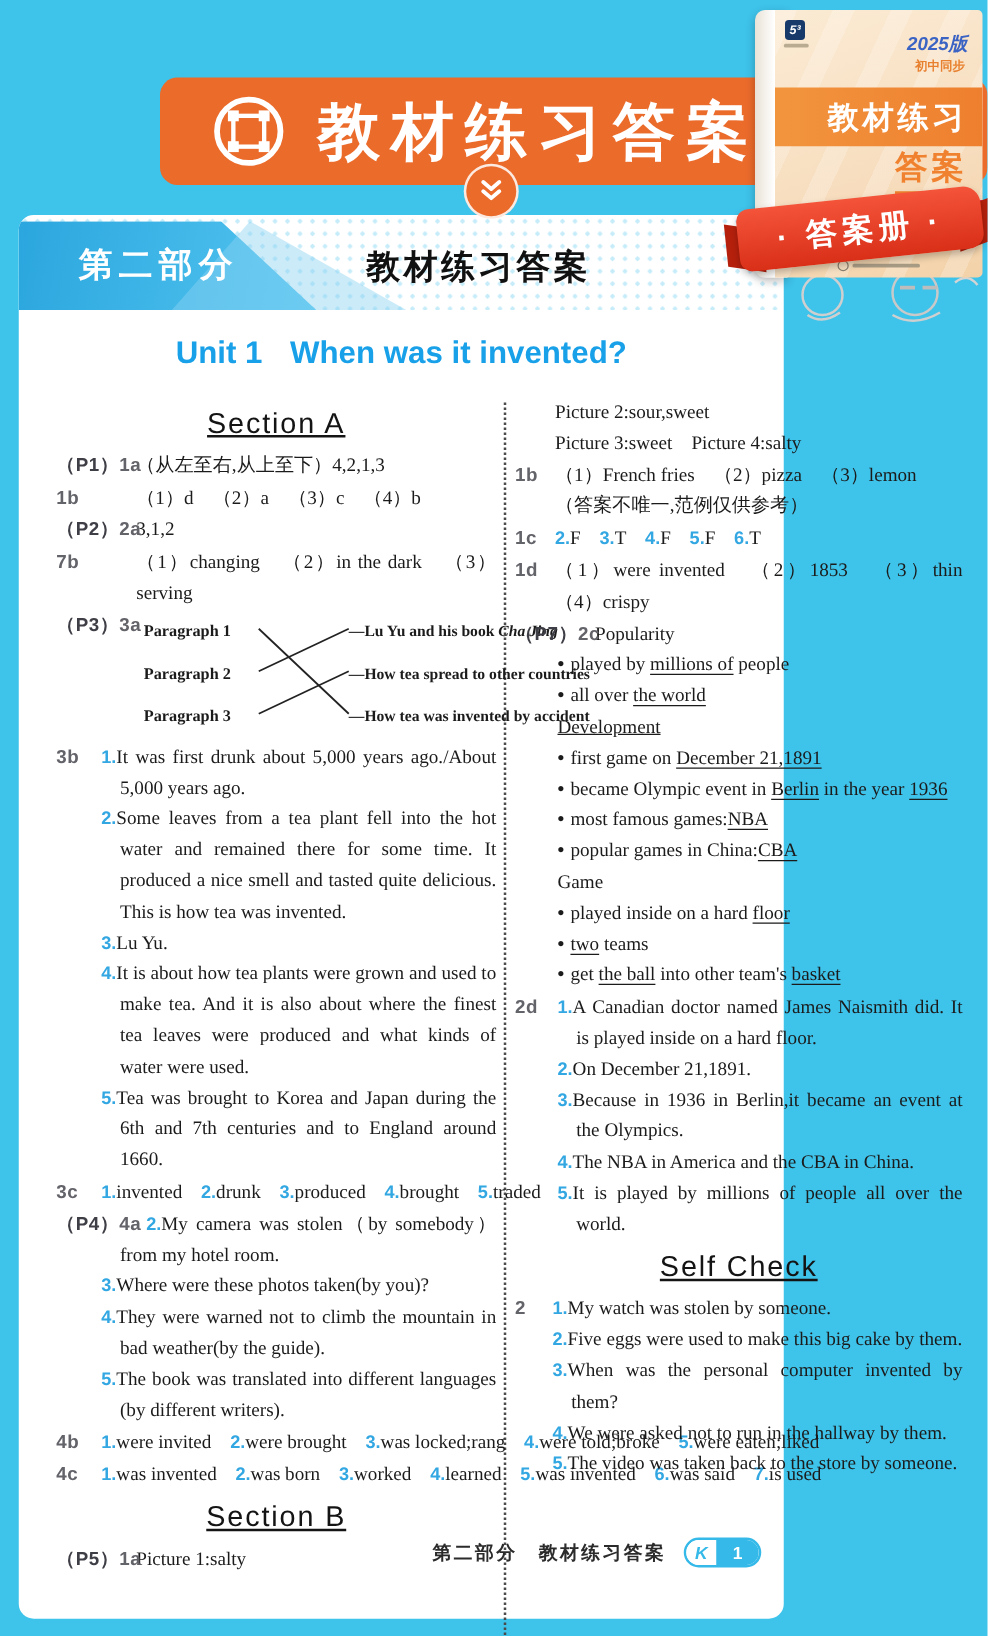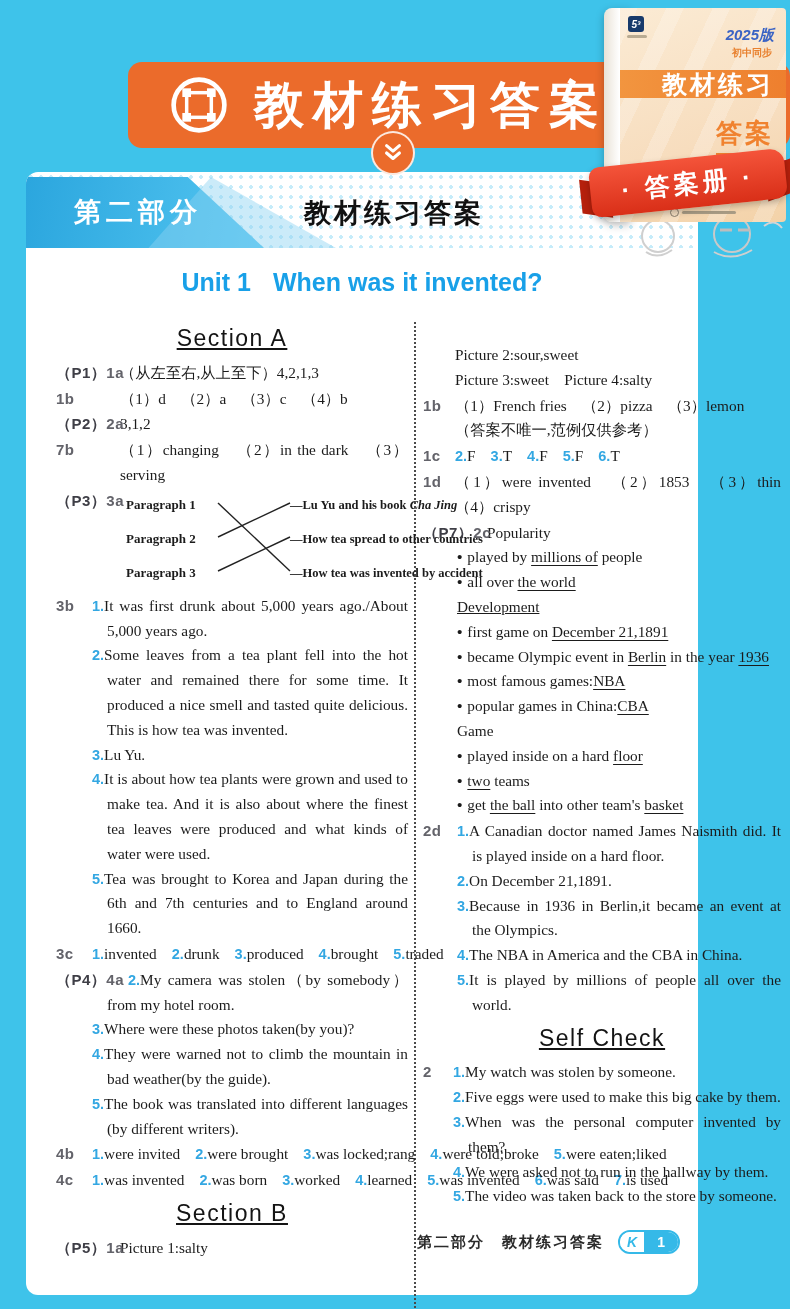--- a/index.html
+++ b/index.html
@@ -11,21 +11,21 @@
   .banner{left:128px;top:62px;width:662px;height:86px;background:#EB6B2B;
           border-radius:14px;display:flex;align-items:center;z-index:1;}
   .banner-logo{width:58px;height:58px;margin-left:42px;flex:none;}
   .banner-title{color:#fff;font-size:50px;font-weight:bold;letter-spacing:9px;
                 margin-left:26px;white-space:nowrap;}
   .down-circle{left:371px;top:131px;width:40px;height:40px;border-radius:50%;
                background:#EB6B2B;border:2px solid rgba(255,255,255,.85);z-index:3;
                display:flex;align-items:center;justify-content:center;}
 
   
-  .panel{left:26px;top:172px;width:672px;height:1123px;background:#fff;
+  .panel{left:15px;top:172px;width:612px;height:1123px;background:#fff;
          border-radius:12px;z-index:2;}
   .dotband{position:absolute;left:0;top:0;width:100%;height:76px;
            border-radius:12px 12px 0 0;
            background-image:radial-gradient(#C6ECFA 1.6px,transparent 1.8px);
            background-size:10px 10px;overflow:hidden;}
   .part-flag{position:absolute;left:0;top:5px;width:238px;height:71px;
              background:linear-gradient(100deg,#2BA6DE,#54C6F1);
              clip-path:polygon(0 0,68% 0,100% 100%,0 100%);}
   .part-flag2{position:absolute;left:60px;top:5px;width:250px;height:71px;
               background:rgba(140,210,242,.45);
@@ -45,21 +45,21 @@
          border-radius:0 4px 4px 0;overflow:hidden;}
   .cover-stripes{position:absolute;inset:0;
          background:repeating-linear-gradient(115deg,rgba(255,255,255,.22) 0 16px,transparent 16px 42px);}
   .mini-logo{position:absolute;left:8px;top:8px;width:16px;height:16px;background:#173A6B;
              border-radius:3px;color:#fff;font-size:10px;font-weight:bold;
              display:flex;align-items:center;justify-content:center;font-style:italic;}
   .mini-bar{position:absolute;left:7px;top:27px;width:20px;height:3px;background:#b9ab92;border-radius:2px;}
   .year{position:absolute;right:12px;top:18px;color:#3A63C4;font-size:15px;
         font-weight:bold;font-style:italic;}
   .year-sub{position:absolute;right:14px;top:38px;color:#E8812F;font-size:10px;font-weight:bold;}
-  .cover-band{position:absolute;left:0;top:62px;width:100%;height:28px;
+  .cover-band{position:absolute;left:0;top:62px;width:100%;height:47px;
               background:linear-gradient(90deg,#F2953F,#EE7F2E);
               display:flex;align-items:center;justify-content:flex-end;}
   .cover-band span{color:#fff;font-size:25px;font-weight:bold;letter-spacing:3px;margin-right:12px;}
   .cover-answer{position:absolute;right:12px;top:108px;color:#F0822F;font-size:26px;
                 font-weight:bold;letter-spacing:3px;border-bottom:4px solid #F0822F;
                 padding-bottom:2px;}
   .subject-tag{position:absolute;right:0;top:152px;background:#EE3F7E;color:#fff;
                font-size:12px;font-weight:bold;padding:3px 10px;letter-spacing:2px;}
   .publisher{position:absolute;left:0;right:0;bottom:5px;display:flex;align-items:center;
              justify-content:center;gap:3px;}
@@ -217,21 +217,21 @@
         <span class="rl">4c</span>
         <div><span class="pair"><span class="bn">1.</span>was invented</span><span class="pair"><span class="bn">2.</span>was born</span><span class="pair"><span class="bn">3.</span>worked</span><span class="pair"><span class="bn">4.</span>learned</span><span class="pair"><span class="bn">5.</span>was invented</span><span class="pair"><span class="bn">6.</span>was said</span><span class="pair"><span class="bn">7.</span>is used</span></div>
       </div>
       <div class="sec-heading">Section B</div>
       <div class="row" style="padding-left: 64px;">
         <span class="rl"><span class="pg">（P5）</span>1a</span>
         <div>Picture 1:salty</div>
       </div>
     </div>
   <div class="col col-right" id="col-right">
-      <div class="row" style="padding-left: 32px; margin-top: 25px;">
+      <div class="row" style="padding-left: 32px;">
         <div>Picture 2:sour,sweet</div>
         <div>Picture 3:sweet　Picture 4:salty</div>
       </div>
       <div class="row" style="padding-left: 32px;">
         <span class="rl">1b</span>
         <div>（1）French fries　（2）pizza　（3）lemon</div>
         <div>（答案不唯一,范例仅供参考）</div>
       </div>
       <div class="row" style="padding-left: 32px;">
         <span class="rl">1c</span>

